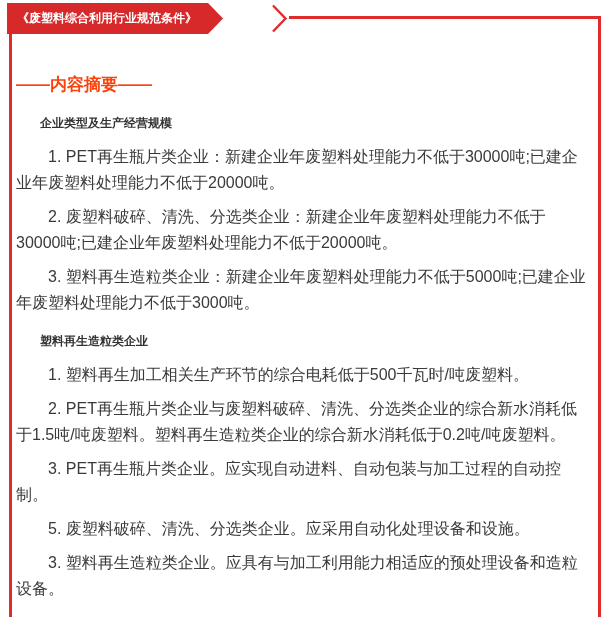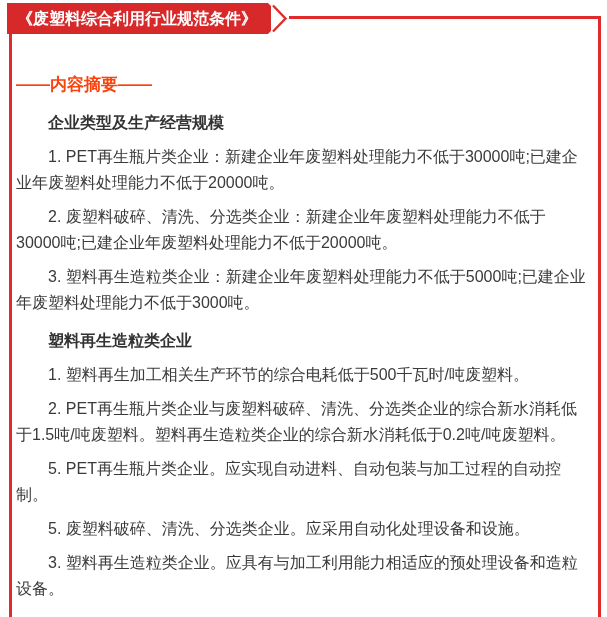--- a/index.html
+++ b/index.html
@@ -38,21 +38,21 @@
   }
   
   .ribbon {
     position: absolute;
     top: 3px;
     left: 7px;
     height: 31px;
     line-height: 31px;
     background: #d7282a;
     color: #ffffff;
-    font-size: 16px;
+    font-size: 12px;
     font-weight: bold;
     padding: 0 26px 0 10px;
     clip-path: polygon(0 0, calc(100% - 15px) 0, 100% 50%, calc(100% - 15px) 100%, 0 100%);
     white-space: nowrap;
     z-index: 3;
   }
   .ribbon-chevron {
     position: absolute;
     top: 4px;
     left: 271px;
@@ -70,21 +70,21 @@
   }
   .summary-heading {
     text-align: left;
     color: #f8430d;
     font-size: 17px;
     font-weight: bold;
     line-height: 26px;
     margin: 0 0 0 0;
   }
   .sec-heading {
-    font-size: 16px;
+    font-size: 12px;
     font-weight: bold;
     color: #333333;
     line-height: 26px;
     margin: 12px 0 0 0;
     padding-left: 2em;
   }
   .para {
     font-size: 16px;
     color: #3a3a3a;
     line-height: 26px;
@@ -115,19 +115,19 @@
 
     <div class="sec-heading">企业类型及生产经营规模</div>
     <p class="para">1. PET再生瓶片类企业：新建企业年废塑料处理能力不低于30000吨;已建企业年废塑料处理能力不低于20000吨。</p>
     <p class="para">2. 废塑料破碎、清洗、分选类企业：新建企业年废塑料处理能力不低于30000吨;已建企业年废塑料处理能力不低于20000吨。</p>
     <p class="para">3. 塑料再生造粒类企业：新建企业年废塑料处理能力不低于5000吨;已建企业年废塑料处理能力不低于3000吨。</p>
 
     <div class="sec-heading">塑料再生造粒类企业</div>
     <p class="para">1. 塑料再生加工相关生产环节的综合电耗低于500千瓦时/吨废塑料。</p>
     <p class="para">2. PET再生瓶片类企业与废塑料破碎、清洗、分选类企业的综合新水消耗低于1.5吨/吨废塑料。塑料再生造粒类企业的综合新水消耗低于0.2吨/吨废塑料。</p>
 
-    <p class="para">5. PET再生瓶片类企业。应实现自动进料、自动包装与加工过程的自动控制。</p>
+    <p class="para">3. PET再生瓶片类企业。应实现自动进料、自动包装与加工过程的自动控制。</p>
     <p class="para">5. 废塑料破碎、清洗、分选类企业。应采用自动化处理设备和设施。</p>
     <p class="para">3. 塑料再生造粒类企业。应具有与加工利用能力相适应的预处理设备和造粒设备。</p>
 
   </div>
 
 </div>
 
 </body></html>

